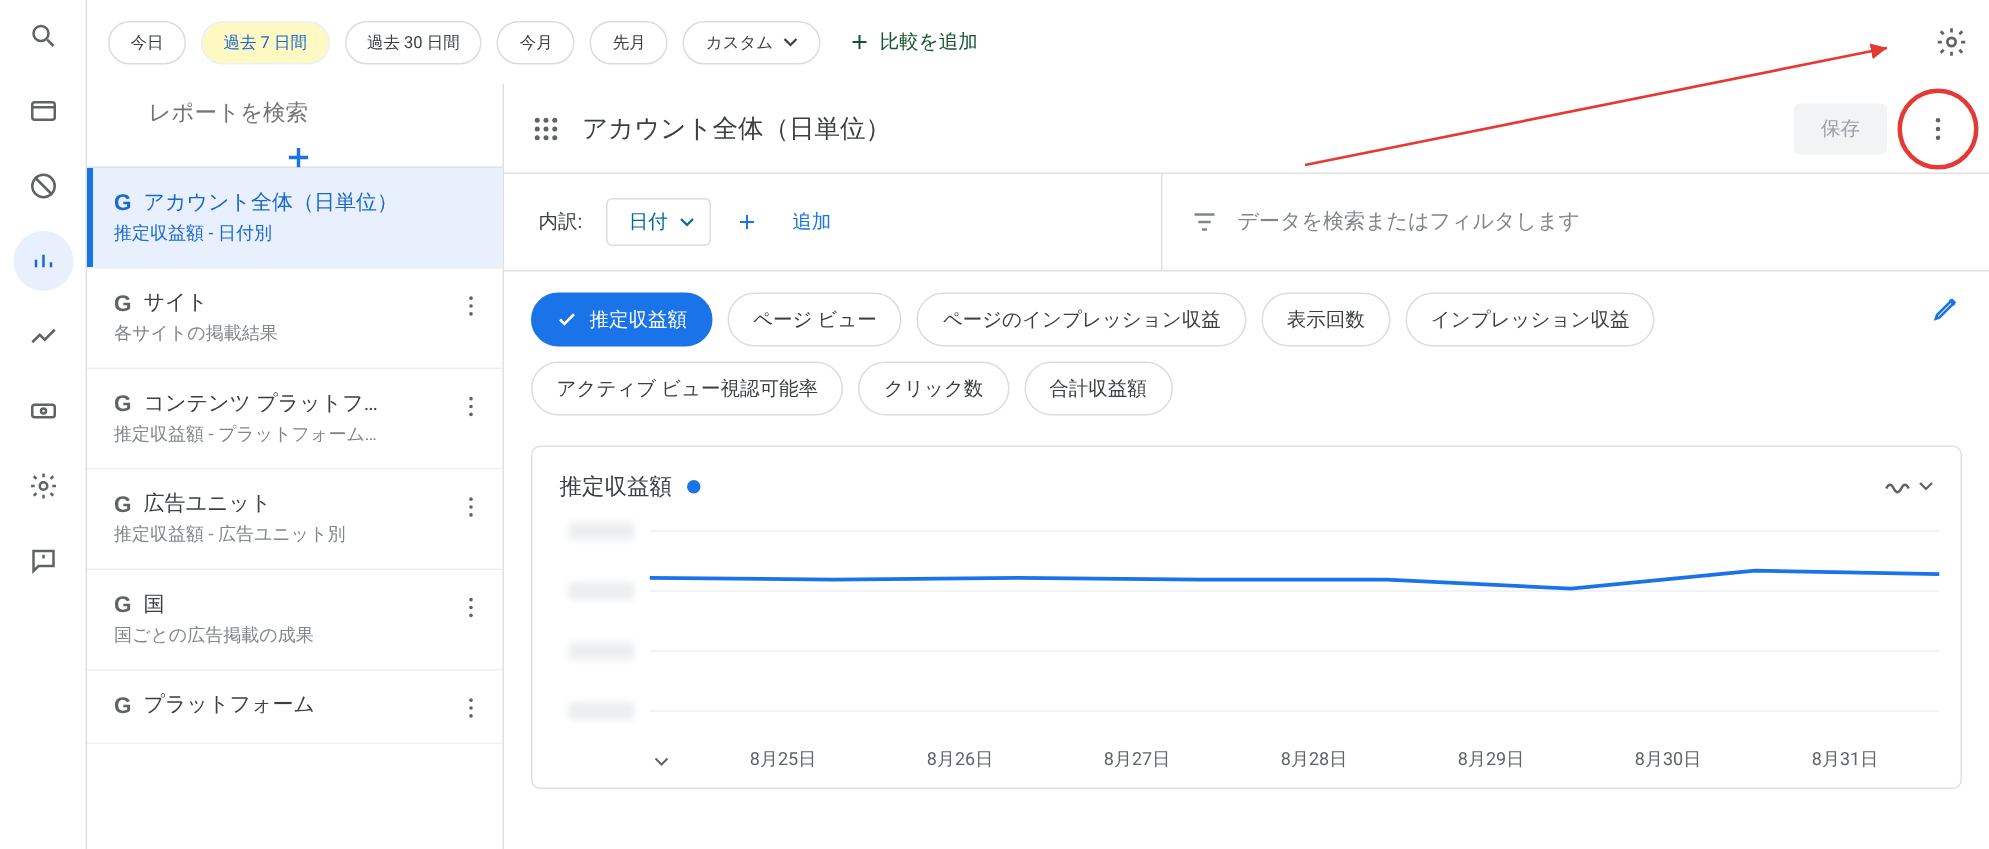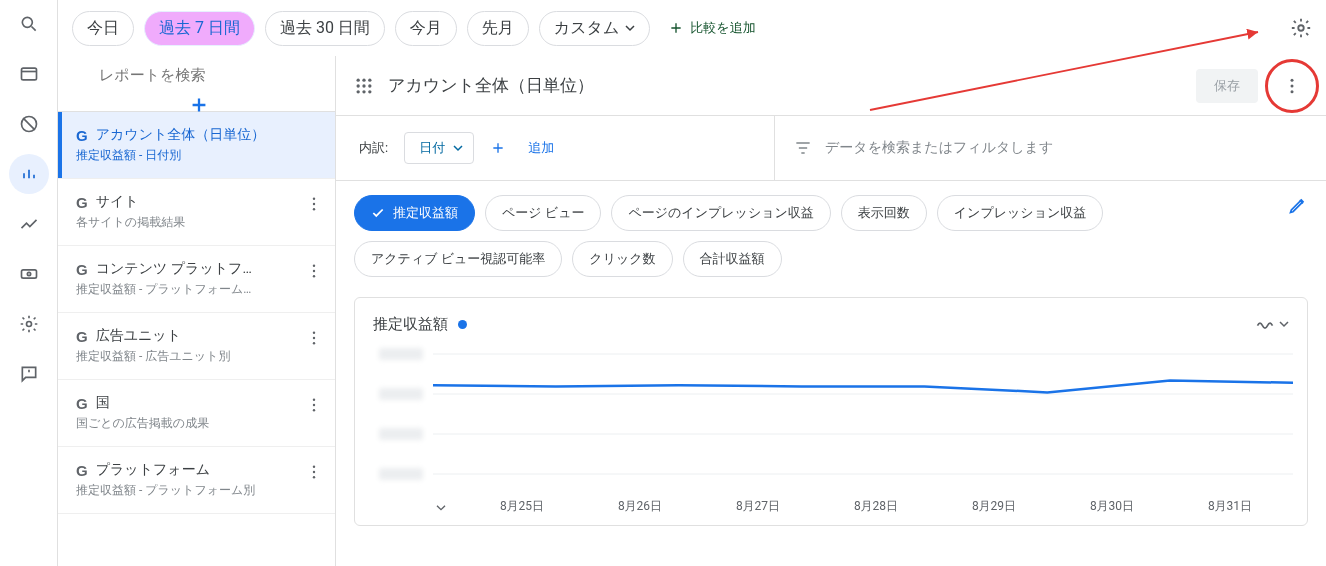--- a/index.html
+++ b/index.html
@@ -7,22 +7,22 @@
 
 .root { display: flex; width: 100%; height: 100%; }
 
 .iconbar { width: 58px; border-right: 1px solid #e0e0e0; display: flex; flex-direction: column; align-items: center; padding-top: 4px; gap: 10px; }
 .iconbar .ic { width: 40px; height: 40px; display: flex; align-items: center; justify-content: center; border-radius: 50%; color: #5f6368; cursor: pointer; }
 .iconbar .ic.active { background: #e8f0fe; color: #1967d2; }
 
 .main { flex: 1; display: flex; flex-direction: column; min-width: 0; }
 
 .daterow { height: 56px; display: flex; align-items: center; padding: 0 14px; gap: 10px; }
-.chip { border: 1px solid #dadce0; border-radius: 18px; padding: 6px 14px; font-size: 16px; color: #3c4043; cursor: pointer; display: inline-flex; align-items: center; gap: 6px; }
-.chip.active { background: #f0abfc; color: #1967d2; border-color: #e8f0fe; }
+.chip { border: 1px solid #dadce0; border-radius: 18px; padding: 6px 14px; font-size: 11px; color: #3c4043; cursor: pointer; display: inline-flex; align-items: center; gap: 6px; }
+.chip.active { background: #fef9c3; color: #1967d2; border-color: #e8f0fe; }
 .addcmp { color: #14532d; font-size: 13px; display: inline-flex; align-items: center; gap: 6px; margin-left: 8px; cursor: pointer; }
 .gearwrap { margin-left: auto; color: #5f6368; cursor: pointer; }
 
 .body { flex: 1; display: flex; min-height: 0; }
 
 .reports { width: 278px; border-right: 1px solid #e0e0e0; display: flex; flex-direction: column; }
 .searchline { height: 56px; display: flex; align-items: center; padding: 0 10px 0 14px; gap: 10px; border-bottom: 1px solid #e0e0e0; flex-direction: column; }
 .searchline input { border: none; outline: none; font-size: 15px; color: #3c4043; flex: 1; }
 .addbtn { color: #1a73e8; cursor: pointer; }
 
@@ -247,21 +247,20 @@
                   <circle cx="12" cy="19" r="1.6"></circle>
                 </svg>
               </span>
           </div>
           <div class="ritem">
             <div class="txt">
               <div class="title">
                   <span class="glogo">G</span>
                   <span>プラットフォーム</span>
                 </div>
-              <div class="sub">推定収益額 - プラットフォーム別</div>
             </div>
             <span class="more">
                 <svg width="18" height="18" viewBox="0 0 24 24" fill="currentColor">
                   <circle cx="12" cy="5" r="1.6"></circle>
                   <circle cx="12" cy="12" r="1.6"></circle>
                   <circle cx="12" cy="19" r="1.6"></circle>
                 </svg>
               </span>
           </div>
         </div>

